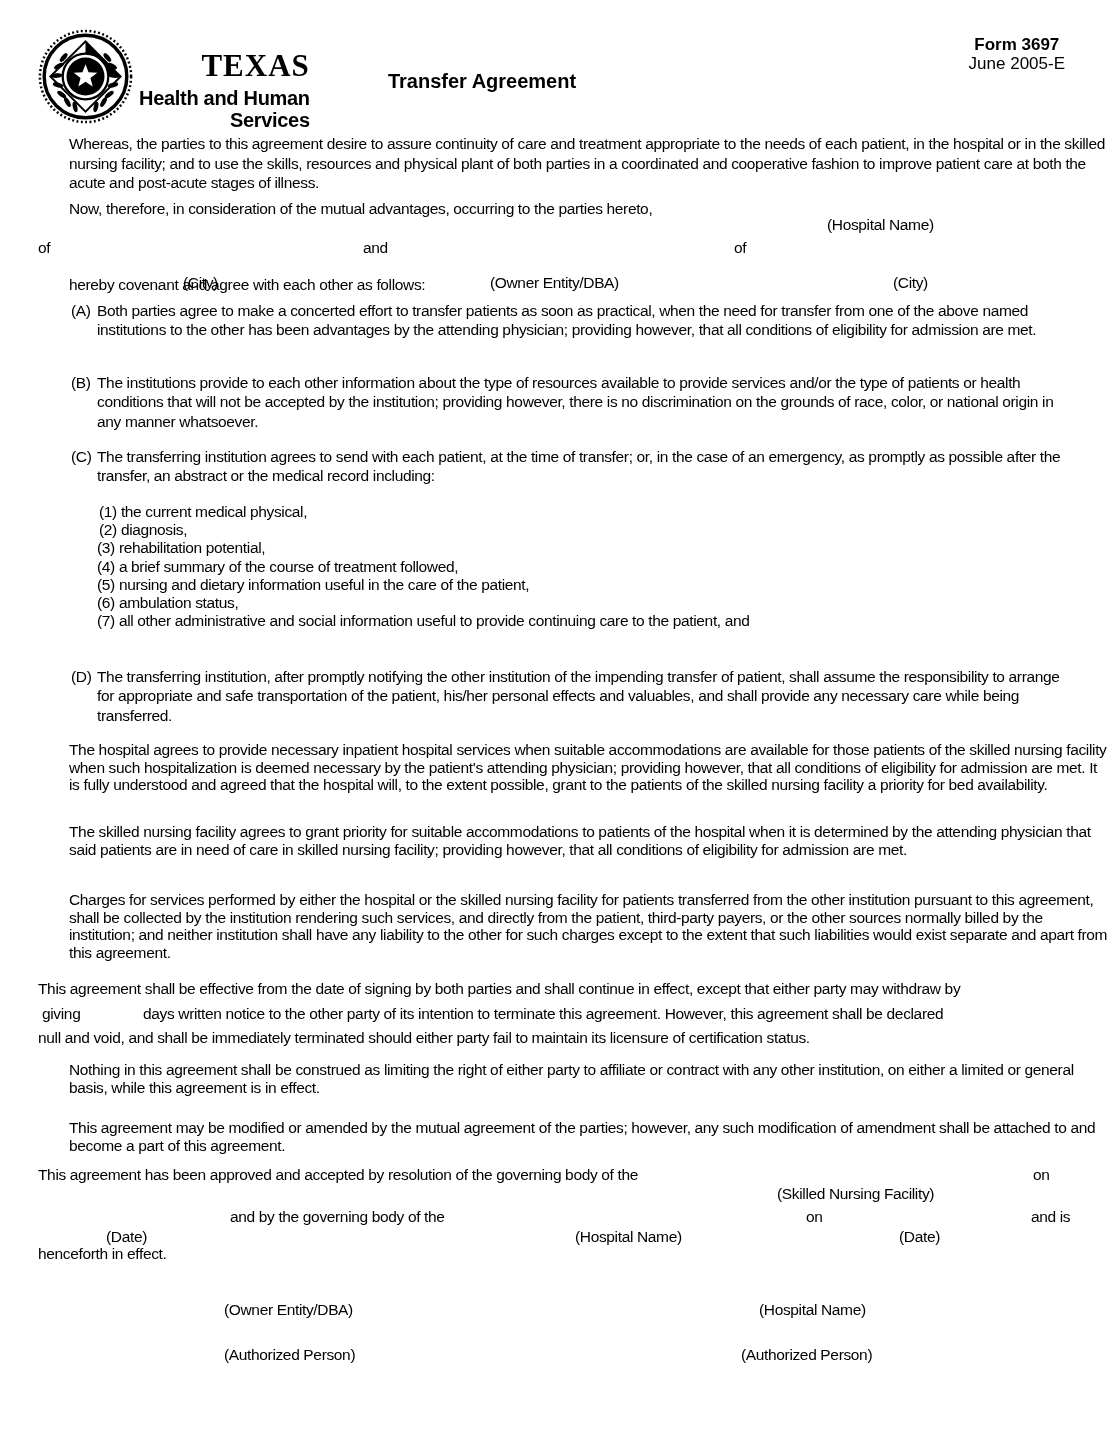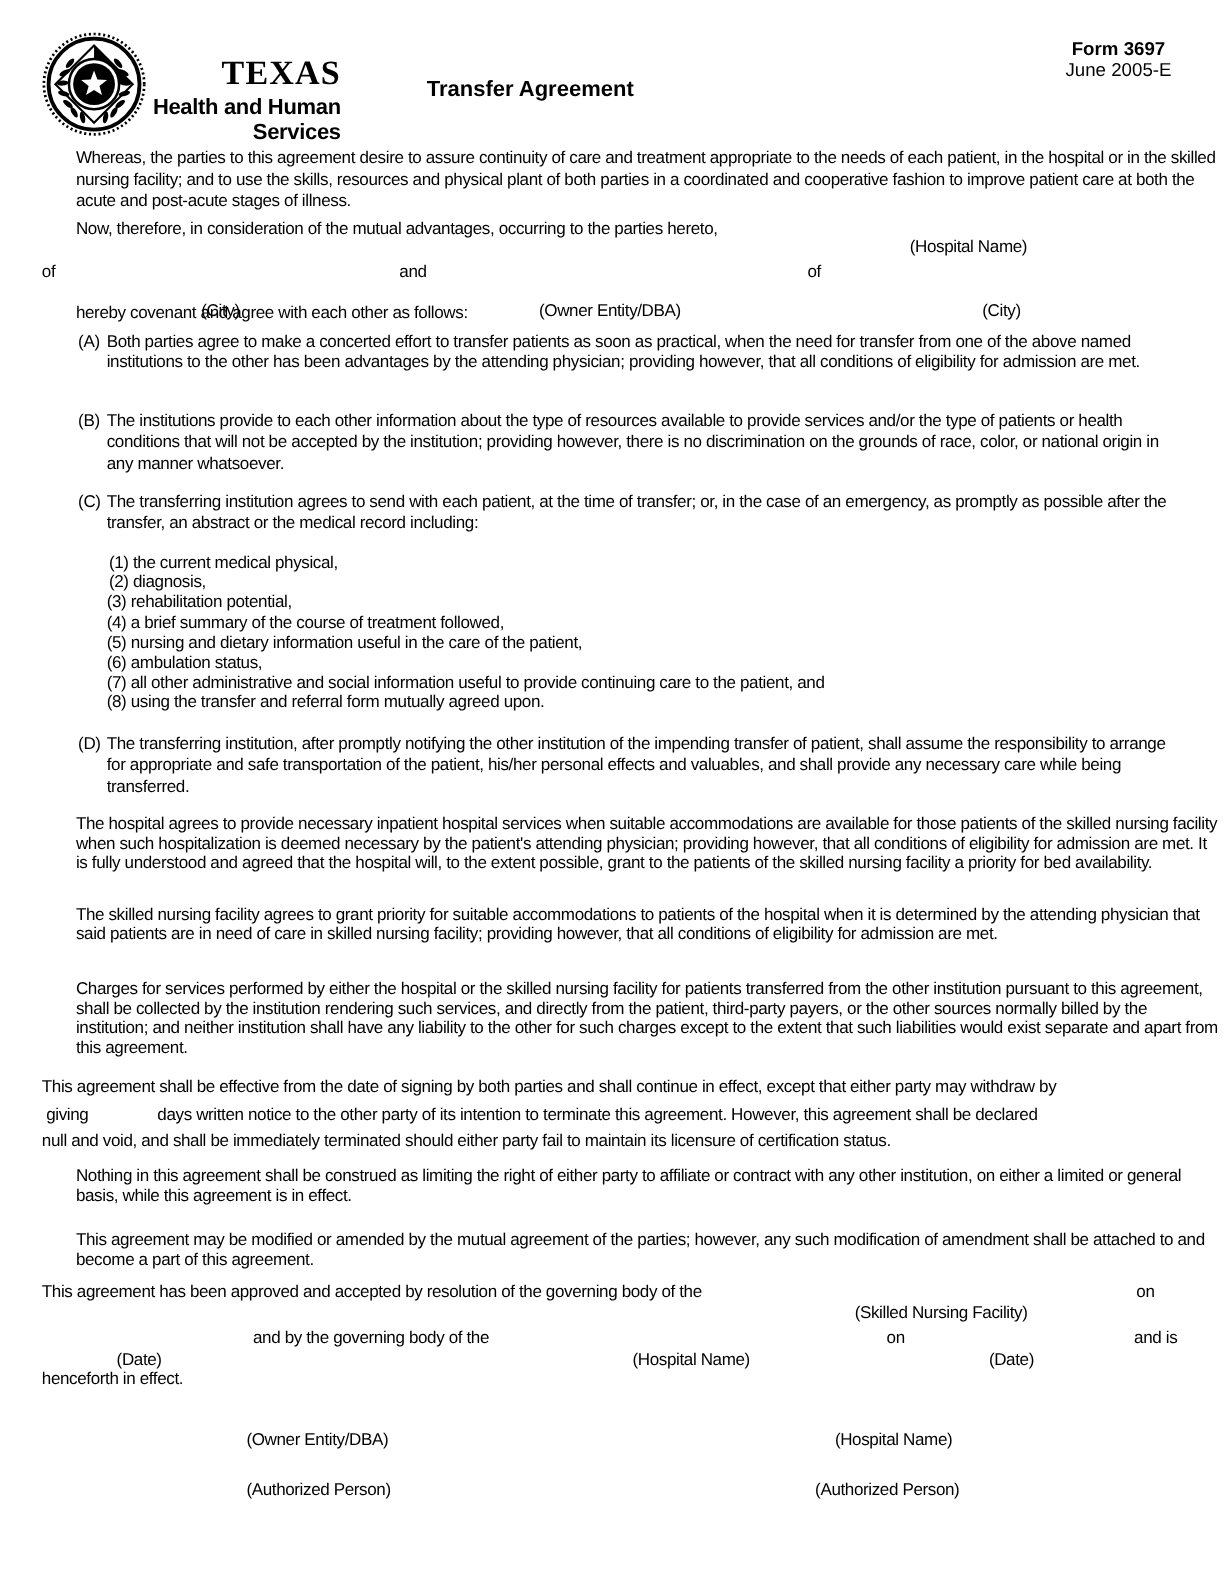--- a/index.html
+++ b/index.html
@@ -115,21 +115,20 @@
   </div>
 
   <div class="subitems" style="top:503px">
     <div class="subitem" style="padding-left:61px"><span>(1)</span> <span>the current medical physical,</span></div>
     <div class="subitem" style="padding-left:61px"><span>(2)</span> <span>diagnosis,</span></div>
     <div class="subitem"><span>(3)</span> <span>rehabilitation potential,</span></div>
     <div class="subitem"><span>(4)</span> <span>a brief summary of the course of treatment followed,</span></div>
     <div class="subitem"><span>(5)</span> <span>nursing and dietary information useful in the care of the patient,</span></div>
     <div class="subitem"><span>(6)</span> <span>ambulation status,</span></div>
     <div class="subitem"><span>(7)</span> <span>all other administrative and social information useful to provide continuing care to the patient, and</span></div>
-    <div class="subitem"><span>(8)</span> <span>using the transfer and referral form mutually agreed upon.</span></div>
   </div>
 
   <div class="clause" style="top:667px">
     <span class="marker">(D)</span>
     <span>The transferring institution, after promptly notifying the other institution of the impending transfer of patient, shall assume the responsibility to arrange for appropriate and safe transportation of the patient, his/her personal effects and valuables, and shall provide any necessary care while being transferred.</span>
   </div>
 
   <div class="blk lh17" style="top:741px">The hospital agrees to provide necessary inpatient hospital services when suitable accommodations are available for those patients of the skilled nursing facility when such hospitalization is deemed necessary by the patient's attending physician; providing however, that all conditions of eligibility for admission are met. It is fully understood and agreed that the hospital will, to the extent possible, grant to the patients of the skilled nursing facility a priority for bed availability.</div>
   <div class="blk lh17" style="top:823px">The skilled nursing facility agrees to grant priority for suitable accommodations to patients of the hospital when it is determined by the attending physician that said patients are in need of care in skilled nursing facility; providing however, that all conditions of eligibility for admission are met.</div>
   <div class="blk lh17" style="top:891px">Charges for services performed by either the hospital or the skilled nursing facility for patients transferred from the other institution pursuant to this agreement, shall be collected by the institution rendering such services, and directly from the patient, third-party payers, or the other sources normally billed by the institution; and neither institution shall have any liability to the other for such charges except to the extent that such liabilities would exist separate and apart from this agreement.</div>

